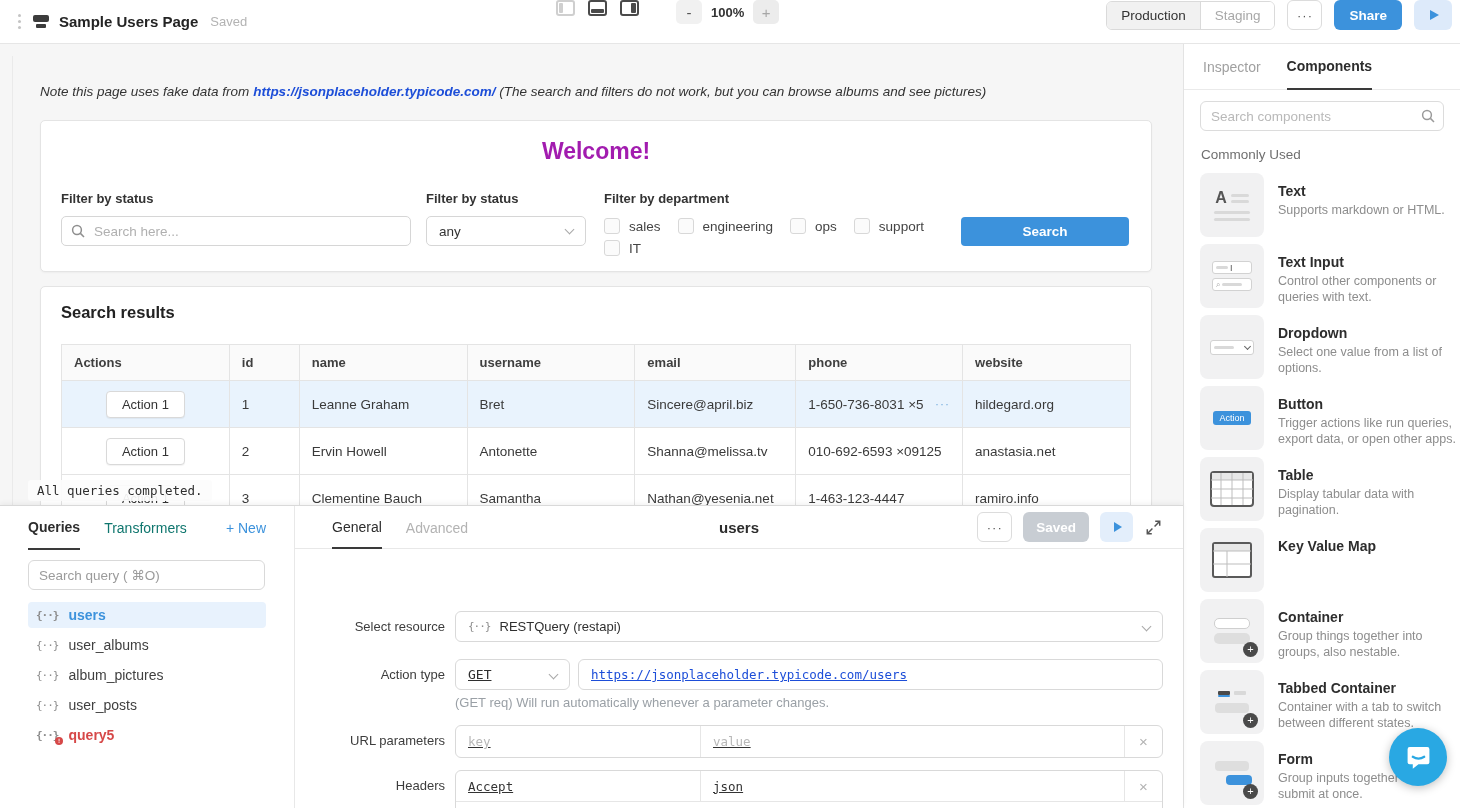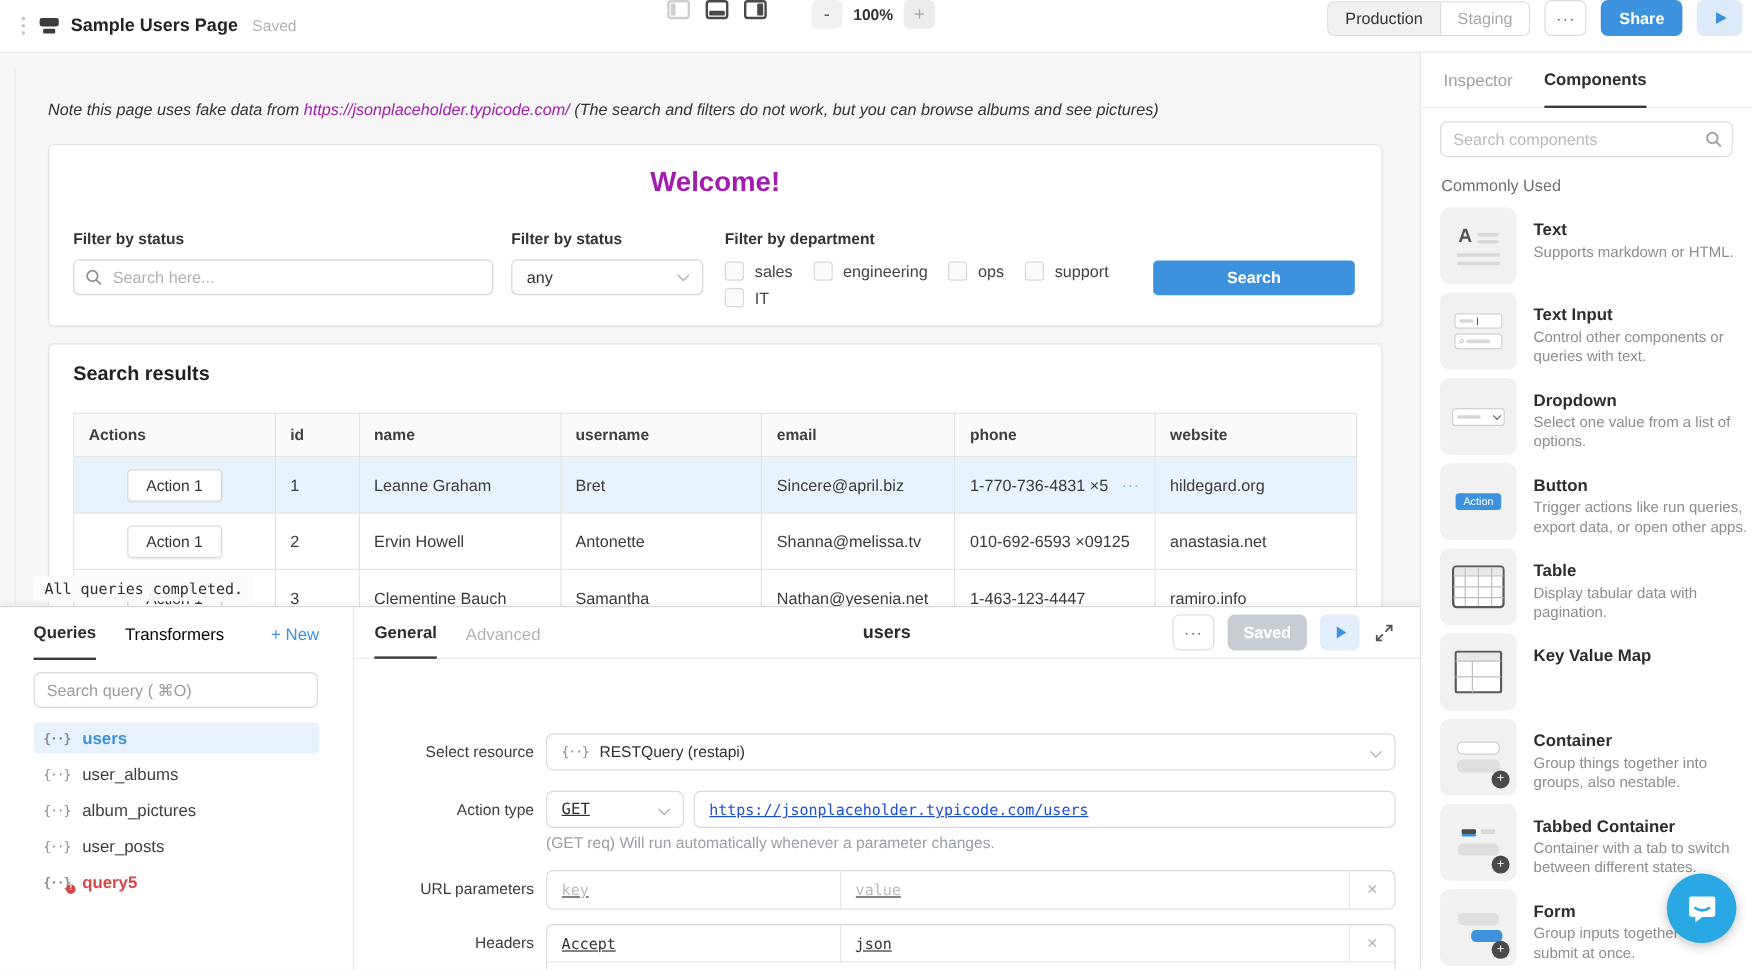--- a/index.html
+++ b/index.html
@@ -37,21 +37,21 @@
   .more-btn { width:35px; height:30px; border:1px solid #dcdcdc; background:#fff; border-radius:6px; color:#555; font-size:13px; letter-spacing:1px; display:flex; align-items:center; justify-content:center; cursor:pointer; }
   .share-btn { height:30px; padding:0 15px; background:#3c92dc; border:none; border-radius:6px; color:#fff; font-size:13.5px; font-weight:bold; cursor:pointer; }
   .run-btn { width:38px; height:30px; background:#ddeafa; border:none; border-radius:6px; display:flex; align-items:center; justify-content:center; cursor:pointer; }
   .tri { width:0; height:0; border-left:9px solid #3c92dc; border-top:5.5px solid transparent; border-bottom:5.5px solid transparent; margin-left:2px; }
   .tri.small { border-left-width:8px; border-top-width:5px; border-bottom-width:5px; }
 
   
   .canvas { position:absolute; left:0; top:44px; width:1183px; height:461px; background:#f6f6f6; overflow:hidden; }
   .canvas::before { content:""; position:absolute; left:12px; top:12px; bottom:0; width:1px; background:#eaeaea; }
   .note-line { position:absolute; left:40px; top:40px; font-size:13.5px; font-style:italic; color:#333; }
-  .note-line a { color:#a21caf; text-decoration:none; }
+  .note-line a { color:#1d4ed8; text-decoration:none;font-weight:bold; }
 
   .card { position:absolute; background:#fff; border:1px solid #e4e4e4; border-radius:5px; box-shadow:0 1px 2px rgba(0,0,0,0.04); }
   .welcome-card { left:40px; top:76px; width:1112px; height:152px; }
   .welcome-title { position:absolute; top:17px; left:0; right:0; text-align:center; font-size:23px; font-weight:bold; color:#a21caf; }
   .fgroup-label { font-size:13px; font-weight:bold; color:#333; }
   .fg1 { position:absolute; left:20px; top:70px; }
   .fg1 .fgroup-label { margin-bottom:10px; }
   .search-input-wrap { position:relative; width:350px; }
   .ti { width:100%; height:30px; border:1px solid #d6d6d6; border-radius:5px; font-size:13.5px; color:#333; padding:0 10px; background:#fff; font-family:inherit; }
   .ti::placeholder { color:#b0b0b0; }
@@ -80,36 +80,36 @@
   .ovf { color:#79aede; font-size:12px; letter-spacing:1px; cursor:pointer; }
 
   .toast { position:absolute; left:28px; top:436px; background:rgba(252,252,252,0.92); border-radius:3px; padding:3px 9px; font-family:"DejaVu Sans Mono","Liberation Mono",monospace; font-size:12.5px; color:#2e2e2e; z-index:5; }
 
   
   .bottom-panel { position:absolute; left:0; top:505px; width:1183px; height:303px; background:#fff; border-top:1px solid #d9d9d9; box-shadow:0 -2px 5px rgba(0,0,0,0.05); z-index:20; }
   .qleft { position:absolute; left:0; top:0; width:295px; height:303px; border-right:1px solid #e8e8e8; }
   .qtabs { display:flex; align-items:center; height:44px; padding:0 28px; }
   .qtab { font-size:14px; height:44px; display:flex; align-items:center; cursor:pointer; }
   .qtab.active { font-weight:bold; color:#2d2d2d; border-bottom:2.5px solid #3a3a3a; }
-  .qtab.inactive { color:#000000; margin-left:24px; }
+  .qtab.inactive { color:#0f766e; margin-left:24px; }
   .new-link { margin-left:auto; color:#3c92dc; font-size:14px; cursor:pointer; }
   .qsearch { margin:10px 28px 10px; width:237px; height:30px; border:1px solid #d9d9d9; border-radius:6px; font-size:13.5px; padding:0 10px; color:#333; font-family:inherit; }
   .qsearch::placeholder { color:#9b9b9b; }
   .qlist { padding:2px 28px; }
   .qitem { height:26px; margin-bottom:4px; display:flex; align-items:center; gap:10px; padding:0 8px; border-radius:4px; font-size:14px; color:#3f3f3f; cursor:pointer; }
   .qitem.selected { background:#e8f2fd; color:#3c92dc; font-weight:bold; }
   .braces { font-family:"DejaVu Sans Mono","Liberation Mono",monospace; font-size:11px; color:#8d8d8d; letter-spacing:-1px; position:relative; }
   .qitem.error { color:#d64848; font-weight:bold; }
   .err-dot { position:absolute; right:-4px; bottom:-3px; width:8px; height:8px; background:#d64848; border-radius:50%; color:#fff; font-size:6px; line-height:8px; text-align:center; font-weight:bold; }
 
   .qeditor { position:absolute; left:295px; top:0; width:888px; height:303px; }
   .qe-header { position:relative; height:43px; border-bottom:1px solid #e8e8e8; }
   .qe-tabs { position:absolute; left:17px; top:0; display:flex; gap:24px; height:43px; }
   .qe-tab { font-size:14px; height:43px; display:flex; align-items:center; cursor:pointer; }
-  .qe-tab.active { font-weight:bold; color:#2d2d2d; border-bottom:2.5px solid #3a3a3a; }
+  .qe-tab.active { font-weight:normal; color:#2d2d2d; border-bottom:2.5px solid #3a3a3a;margin-left:20px; }
   .qe-tab.inactive { color:#b3b3b3; }
   .qe-title { position:absolute; left:0; right:0; top:0; height:43px; display:flex; align-items:center; justify-content:center; font-size:15px; font-weight:bold; color:#2d2d2d; pointer-events:none; }
   .qe-actions { position:absolute; right:20px; top:6px; display:flex; align-items:center; gap:11px; }
   .saved-btn { height:30px; padding:0 13px; background:#c8cdd3; color:#fff; font-weight:bold; font-size:13.5px; border:none; border-radius:6px; cursor:default; font-family:inherit; }
   .run-sm { width:33px; height:30px; background:#e3eefb; border:none; border-radius:6px; display:flex; align-items:center; justify-content:center; cursor:pointer; }
   .expand-btn { background:none; border:none; cursor:pointer; padding:2px; display:flex; }
 
   .qe-form { position:relative; height:260px; overflow:hidden; }
   .frow-label { position:absolute; left:0; width:150px; text-align:right; font-size:13px; color:#3d3d3d; line-height:31px; }
   .ctrl { position:absolute; left:160px; right:20px; height:31px; border:1px solid #d9d9d9; border-radius:6px; background:#fff; }
@@ -283,21 +283,21 @@
         <tr class="hl">
           <td>
               <button class="action-btn">Action 1</button>
             </td>
           <td>1</td>
           <td>Leanne Graham</td>
           <td>Bret</td>
           <td>Sincere@april.biz</td>
           <td>
               <div class="phone-cell">
-                <span>1-770-736-4831 ×5</span>
+                <span>1-650-736-8031 ×5</span>
                 <span class="ovf">···</span>
               </div>
             </td>
           <td>hildegard.org</td>
         </tr>
         <tr>
           <td>
               <button class="action-btn">Action 1</button>
             </td>
           <td>2</td>

